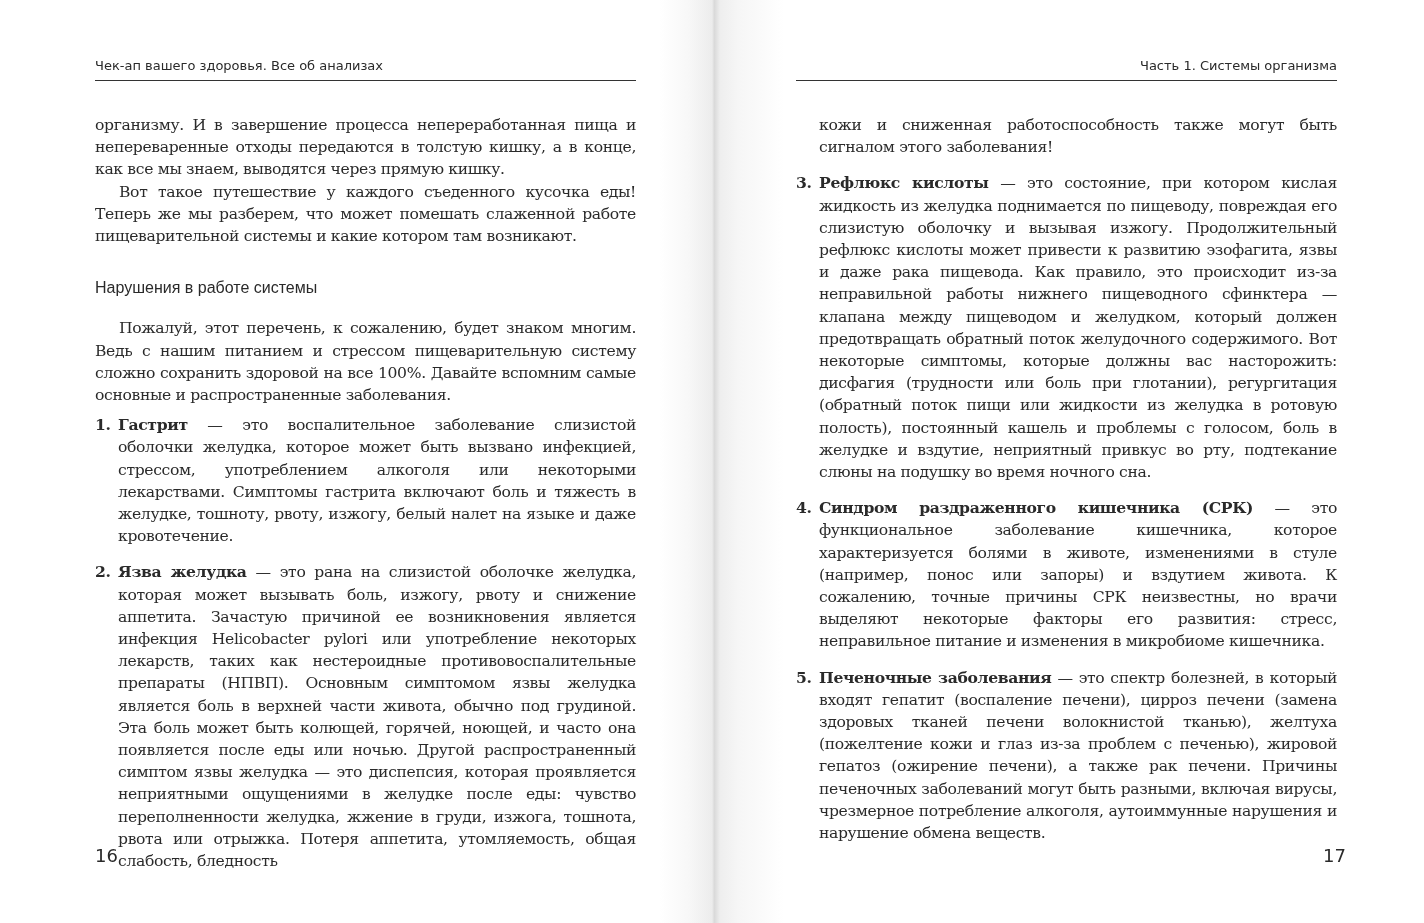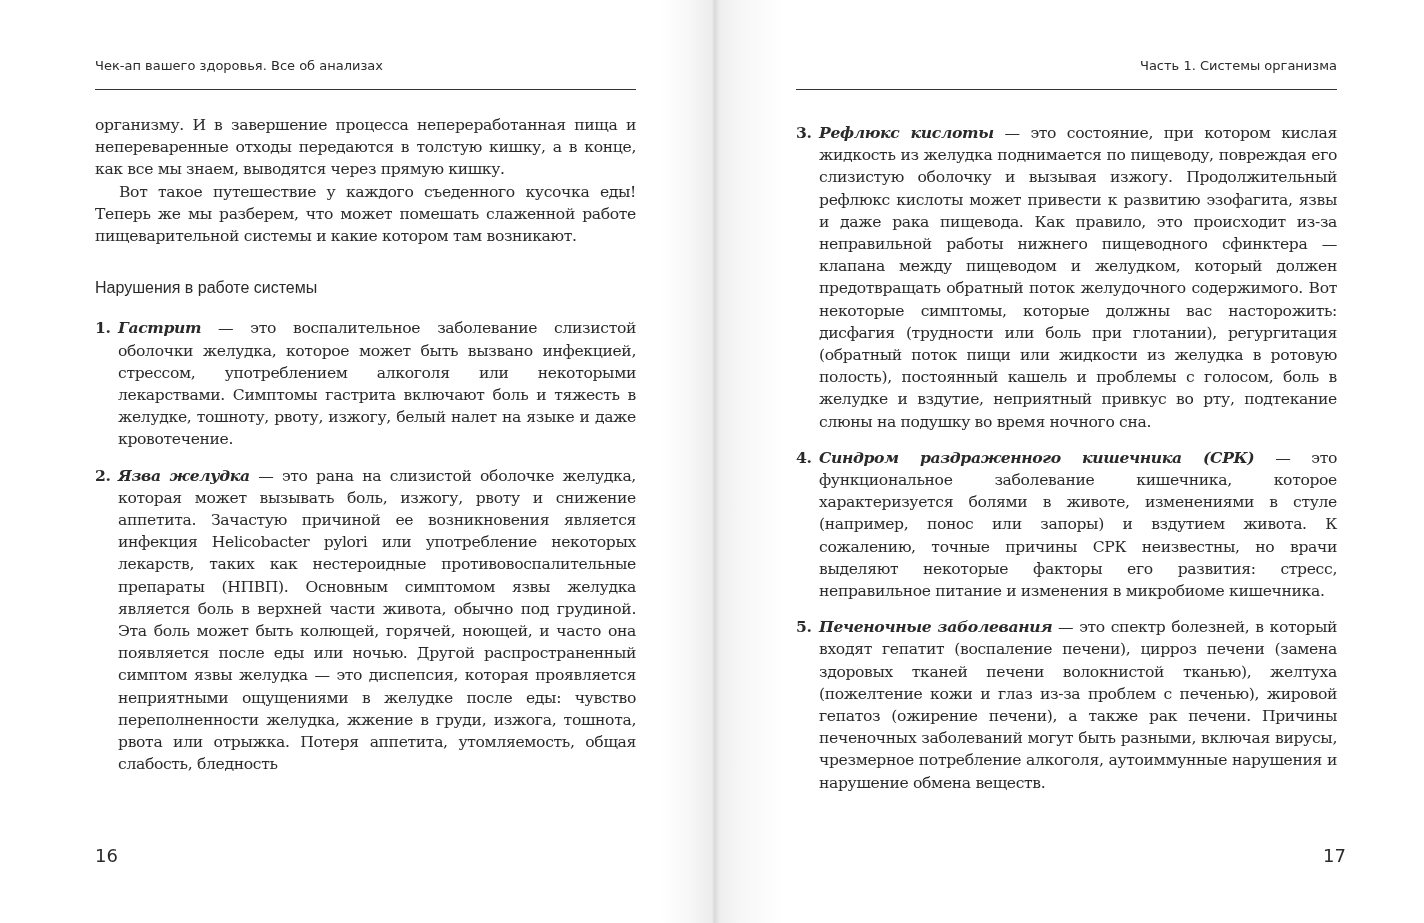--- a/index.html
+++ b/index.html
@@ -11,76 +11,78 @@
   }
   .spread { position: absolute; inset: 0; display: flex; }
   .page { position: relative; height: 923px; background: #ffffff; }
   .page.left { width: 714px;
     background: linear-gradient(to right, #ffffff 0px, #ffffff 660px, #f7f7f7 690px, #ececec 712px, #dcdcdc 714px); }
   .page.right { width: 710px;
     background: linear-gradient(to right, #d8d8d8 0px, #eeeeee 6px, #f6f6f6 24px, #ffffff 70px, #ffffff 710px); }
   .running-head {
     position: absolute; top: 58px; height: 20px;
     font-family: "DejaVu Sans", sans-serif; font-size: 13px; color: #2a2a2a;
-    border-bottom: 1px solid #333; padding-bottom: 11px;
+    border-bottom: 1px solid #333; padding-bottom: 2px;
   }
   .left .running-head { left: 95px; width: 541px; text-align: left; }
   .right .running-head { left: 82px; width: 541px; text-align: right; }
   .body-text {
     position: absolute; top: 114px; width: 541px;
     font-size: 15.6px; line-height: 22.2px; letter-spacing: -0.35px;
     text-align: justify;
   }
   .left .body-text { left: 95px; }
   .right .body-text { left: 82px; }
   p { margin: 0; }
   p.indent { text-indent: 24px; }
   h2 {
     font-family: "Liberation Sans", sans-serif; font-weight: normal;
     font-size: 16px; text-align: left; margin: 30px 0 18px 0; color: #2a2a2a;
     letter-spacing: 0;
   }
   ol.items { list-style: none; padding: 0; margin: 8px 0 0 0; }
   ol.items li { position: relative; padding-left: 23px; margin-bottom: 14px; }
   ol.items li .num { position: absolute; left: 0; top: 0; font-weight: bold; }
-  ol.items li .term { font-weight: bold; font-style: italic; }
+  ol.items li .term { font-weight: bold; }
   .cont { padding-left: 23px; margin-bottom: 14px; }
   .folio {
     position: absolute; top: 845px;
     font-family: "DejaVu Sans", sans-serif; font-size: 18px; color: #2a2a2a;
   }
   .left .folio { left: 95px; }
   .right .folio { left: 609px; width: 14px; text-align: right; }
 </style>
 </head>
 <body>
 
 <div class="spread">
 
   <div class="page left">
     <div class="running-head">Чек-ап вашего здоровья. Все об анализах</div>
     <div class="body-text">
       <p>организму. И в завершение процесса непереработанная пища и непереваренные отходы передаются в толстую кишку, а в конце, как все мы знаем, выводятся через прямую кишку.</p>
       <p class="indent">Вот такое путешествие у каждого съеденного кусочка еды! Теперь же мы разберем, что может помешать слаженной работе пищеварительной системы и какие котором там возникают.</p>
       <h2>Нарушения в работе системы</h2>
+      <p class="indent">Пожалуй, этот перечень, к сожалению, будет знаком многим. Ведь с нашим питанием и стрессом пищеварительную систему сложно сохранить здоровой на все 100%. Давайте вспомним самые основные и распространенные заболевания.</p>
       <ol class="items">
         <li>
           <span class="num">1.</span><span class="term">Гастрит</span><span> — это воспалительное заболевание слизистой оболочки желудка, которое может быть вызвано инфекцией, стрессом, употреблением алкоголя или некоторыми лекарствами. Симптомы гастрита включают боль и тяжесть в желудке, тошноту, рвоту, изжогу, белый налет на языке и даже кровотечение.</span>
         </li>
         <li>
           <span class="num">2.</span><span class="term">Язва желудка</span><span> — это рана на слизистой оболочке желудка, которая может вызывать боль, изжогу, рвоту и снижение аппетита. Зачастую причиной ее возникновения является инфекция Helicobacter pylori или употребление некоторых лекарств, таких как нестероидные противовоспалительные препараты (НПВП). Основным симптомом язвы желудка является боль в верхней части живота, обычно под грудиной. Эта боль может быть колющей, горячей, ноющей, и часто она появляется после еды или ночью. Другой распространенный симптом язвы желудка — это диспепсия, которая проявляется неприятными ощущениями в желудке после еды: чувство переполненности желудка, жжение в груди, изжога, тошнота, рвота или отрыжка. Потеря аппетита, утомляемость, общая слабость, бледность</span>
         </li>
       </ol>
     </div>
     <div class="folio">16</div>
   </div>
 
   <div class="page right">
     <div class="running-head">Часть 1. Системы организма</div>
     <div class="body-text">
+      <p class="cont">кожи и сниженная работоспособность также могут быть сигналом этого заболевания!</p>
       <ol class="items">
         <li>
           <span class="num">3.</span><span class="term">Рефлюкс кислоты</span><span> — это состояние, при котором кислая жидкость из желудка поднимается по пищеводу, повреждая его слизистую оболочку и вызывая изжогу. Продолжительный рефлюкс кислоты может привести к развитию эзофагита, язвы и даже рака пищевода. Как правило, это происходит из-за неправильной работы нижнего пищеводного сфинктера — клапана между пищеводом и желудком, который должен предотвращать обратный поток желудочного содержимого. Вот некоторые симптомы, которые должны вас насторожить: дисфагия (трудности или боль при глотании), регургитация (обратный поток пищи или жидкости из желудка в ротовую полость), постоянный кашель и проблемы с голосом, боль в желудке и вздутие, неприятный привкус во рту, подтекание слюны на подушку во время ночного сна.</span>
         </li>
         <li>
           <span class="num">4.</span><span class="term">Синдром раздраженного кишечника (СРК)</span><span> — это функциональное заболевание кишечника, которое характеризуется болями в животе, изменениями в стуле (например, понос или запоры) и вздутием живота. К сожалению, точные причины СРК неизвестны, но врачи выделяют некоторые факторы его развития: стресс, неправильное питание и изменения в микробиоме кишечника.</span>
         </li>
         <li>
           <span class="num">5.</span><span class="term">Печеночные заболевания</span><span> — это спектр болезней, в который входят гепатит (воспаление печени), цирроз печени (замена здоровых тканей печени волокнистой тканью), желтуха (пожелтение кожи и глаз из-за проблем с печенью), жировой гепатоз (ожирение печени), а также рак печени. Причины печеночных заболеваний могут быть разными, включая вирусы, чрезмерное потребление алкоголя, аутоиммунные нарушения и нарушение обмена веществ.</span>
         </li>

